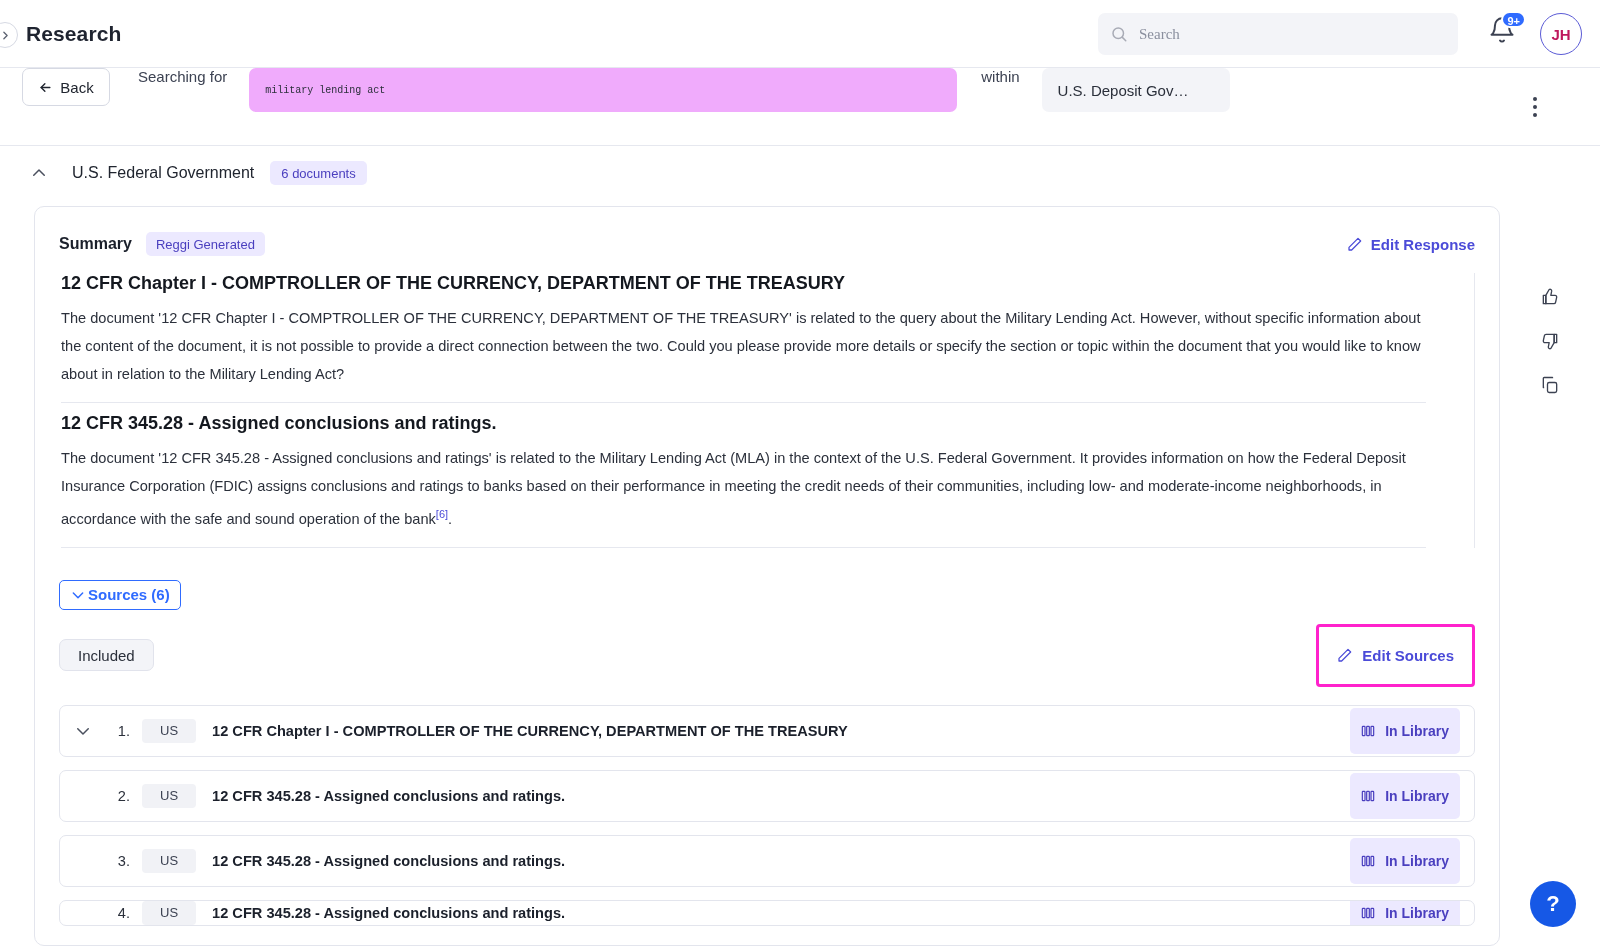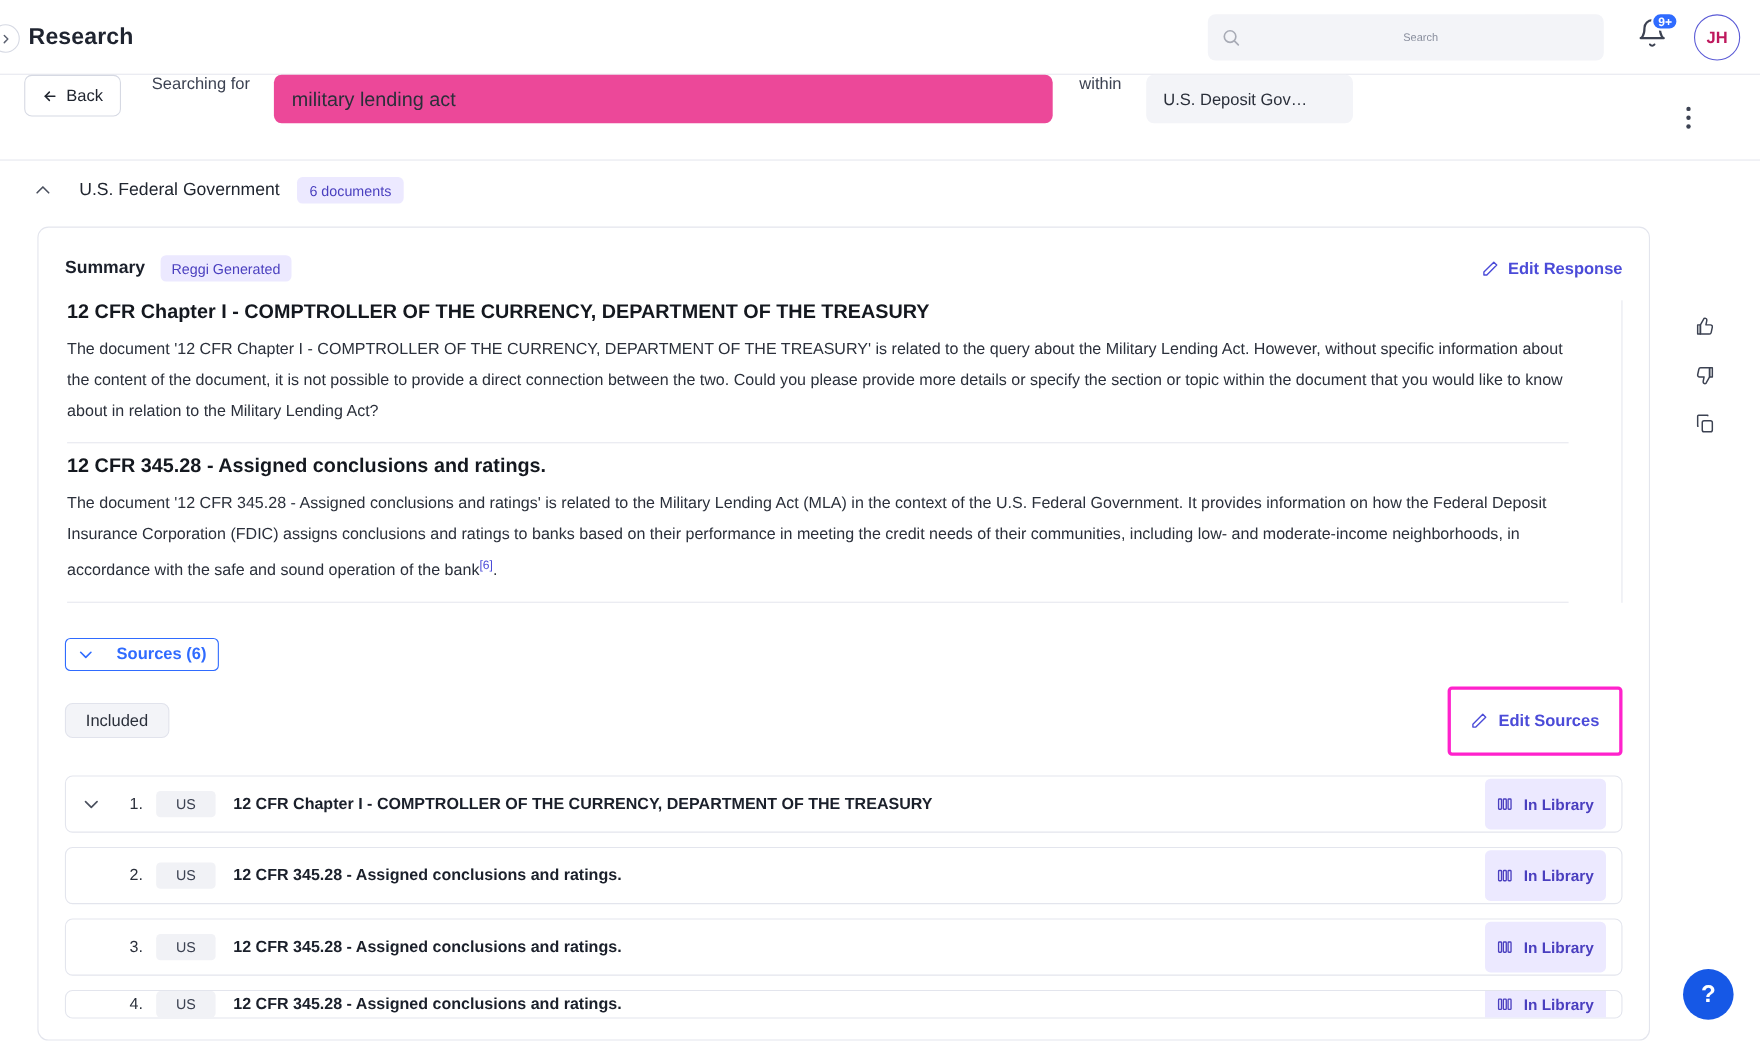--- a/index.html
+++ b/index.html
@@ -34,22 +34,22 @@
   }
   .search-wrap {
     position: absolute; left: 1098px; top: 13px;
     width: 360px; height: 42px;
     background: #f3f4f8; border-radius: 7px;
     display: flex; align-items: center; padding: 0 12px;
   }
   .search-icon { width: 18px; height: 18px; margin-right: 9px; flex: none; opacity: .55; }
   .search-input {
     border: none; outline: none; background: transparent;
-    font-family: Liberation Sans, sans-serif;
-    font-size: 10px; color: #3c4252; width: 100%; text-align: center;
+    font-family: Liberation Serif, serif;
+    font-size: 15px; color: #3c4252; width: 100%;
   }
   .search-input::placeholder { color: #8a8f9e; }
   .bell-wrap { position: absolute; left: 1488px; top: 16px; width: 32px; height: 34px; }
   .badge {
     position: absolute; right: -6px; top: -5px;
     min-width: 22px; height: 17px; padding: 0 4px;
     background: #2f6bff; color: #fff; border-radius: 9px;
     font-size: 11px; line-height: 17px; text-align: center; font-weight: bold;
     border: 2px solid #fff;
   }
@@ -71,23 +71,23 @@
   }
   .back-btn {
     width: 88px; height: 38px;
     border: 1px solid #d6d9e3; border-radius: 7px;
     background: #fff; display: flex; align-items: center; justify-content: center;
     gap: 7px; font-size: 15px; color: #20252f; font-weight: 500;
   }
   .searching-label { margin-left: 28px; font-size: 15px; color: #3c4252; }
   .query-box {
     margin-left: 22px; width: 708px; height: 44px;
-    background: #ec4899; border-radius: 7px;
+    background: #f0abfc; border-radius: 7px;
     display: flex; align-items: center; padding: 0 16px;
-    font-size: 18px; color: #2a2f3a;
+    font-size: 10px; color: #2a2f3a; font-family: Liberation Mono, monospace;
   }
   .within-label { margin-left: 24px; font-size: 15px; color: #3c4252; }
   .scope-box {
     margin-left: 22px; width: 188px; height: 44px;
     background: #f3f4f8; border-radius: 7px;
     display: flex; align-items: center; padding: 0 16px;
     font-size: 15px; color: #2a2f3a;
     white-space: nowrap; overflow: hidden;
   }
   .kebab {
@@ -149,21 +149,21 @@
 
   .react-rail {
     position: absolute; right: -98px; top: 14px;
     width: 44px; display: flex; flex-direction: column; gap: 24px;
     align-items: center;
   }
   .react-rail span { width: 20px; height: 20px; color: #3c4252; display: block; }
 
   
   .sources-toggle {
-    margin-top: 26px; display: inline-flex; align-items: center; gap: 20px;
+    margin-top: 26px; display: inline-flex; align-items: center; gap: 2px;
     height: 30px; padding: 0 10px;
     border: 1.5px solid #2f6bff; border-radius: 5px;
     color: #2f6bff; font-size: 15px; font-weight: bold; background: #fff;
   }
   .sources-row2 {
     margin-top: 14px; display: flex; align-items: center; position: relative;
   }
   .included-chip {
     height: 32px; padding: 0 18px;
     background: #f3f4f8; border: 1px solid #e1e3ec; border-radius: 7px;

